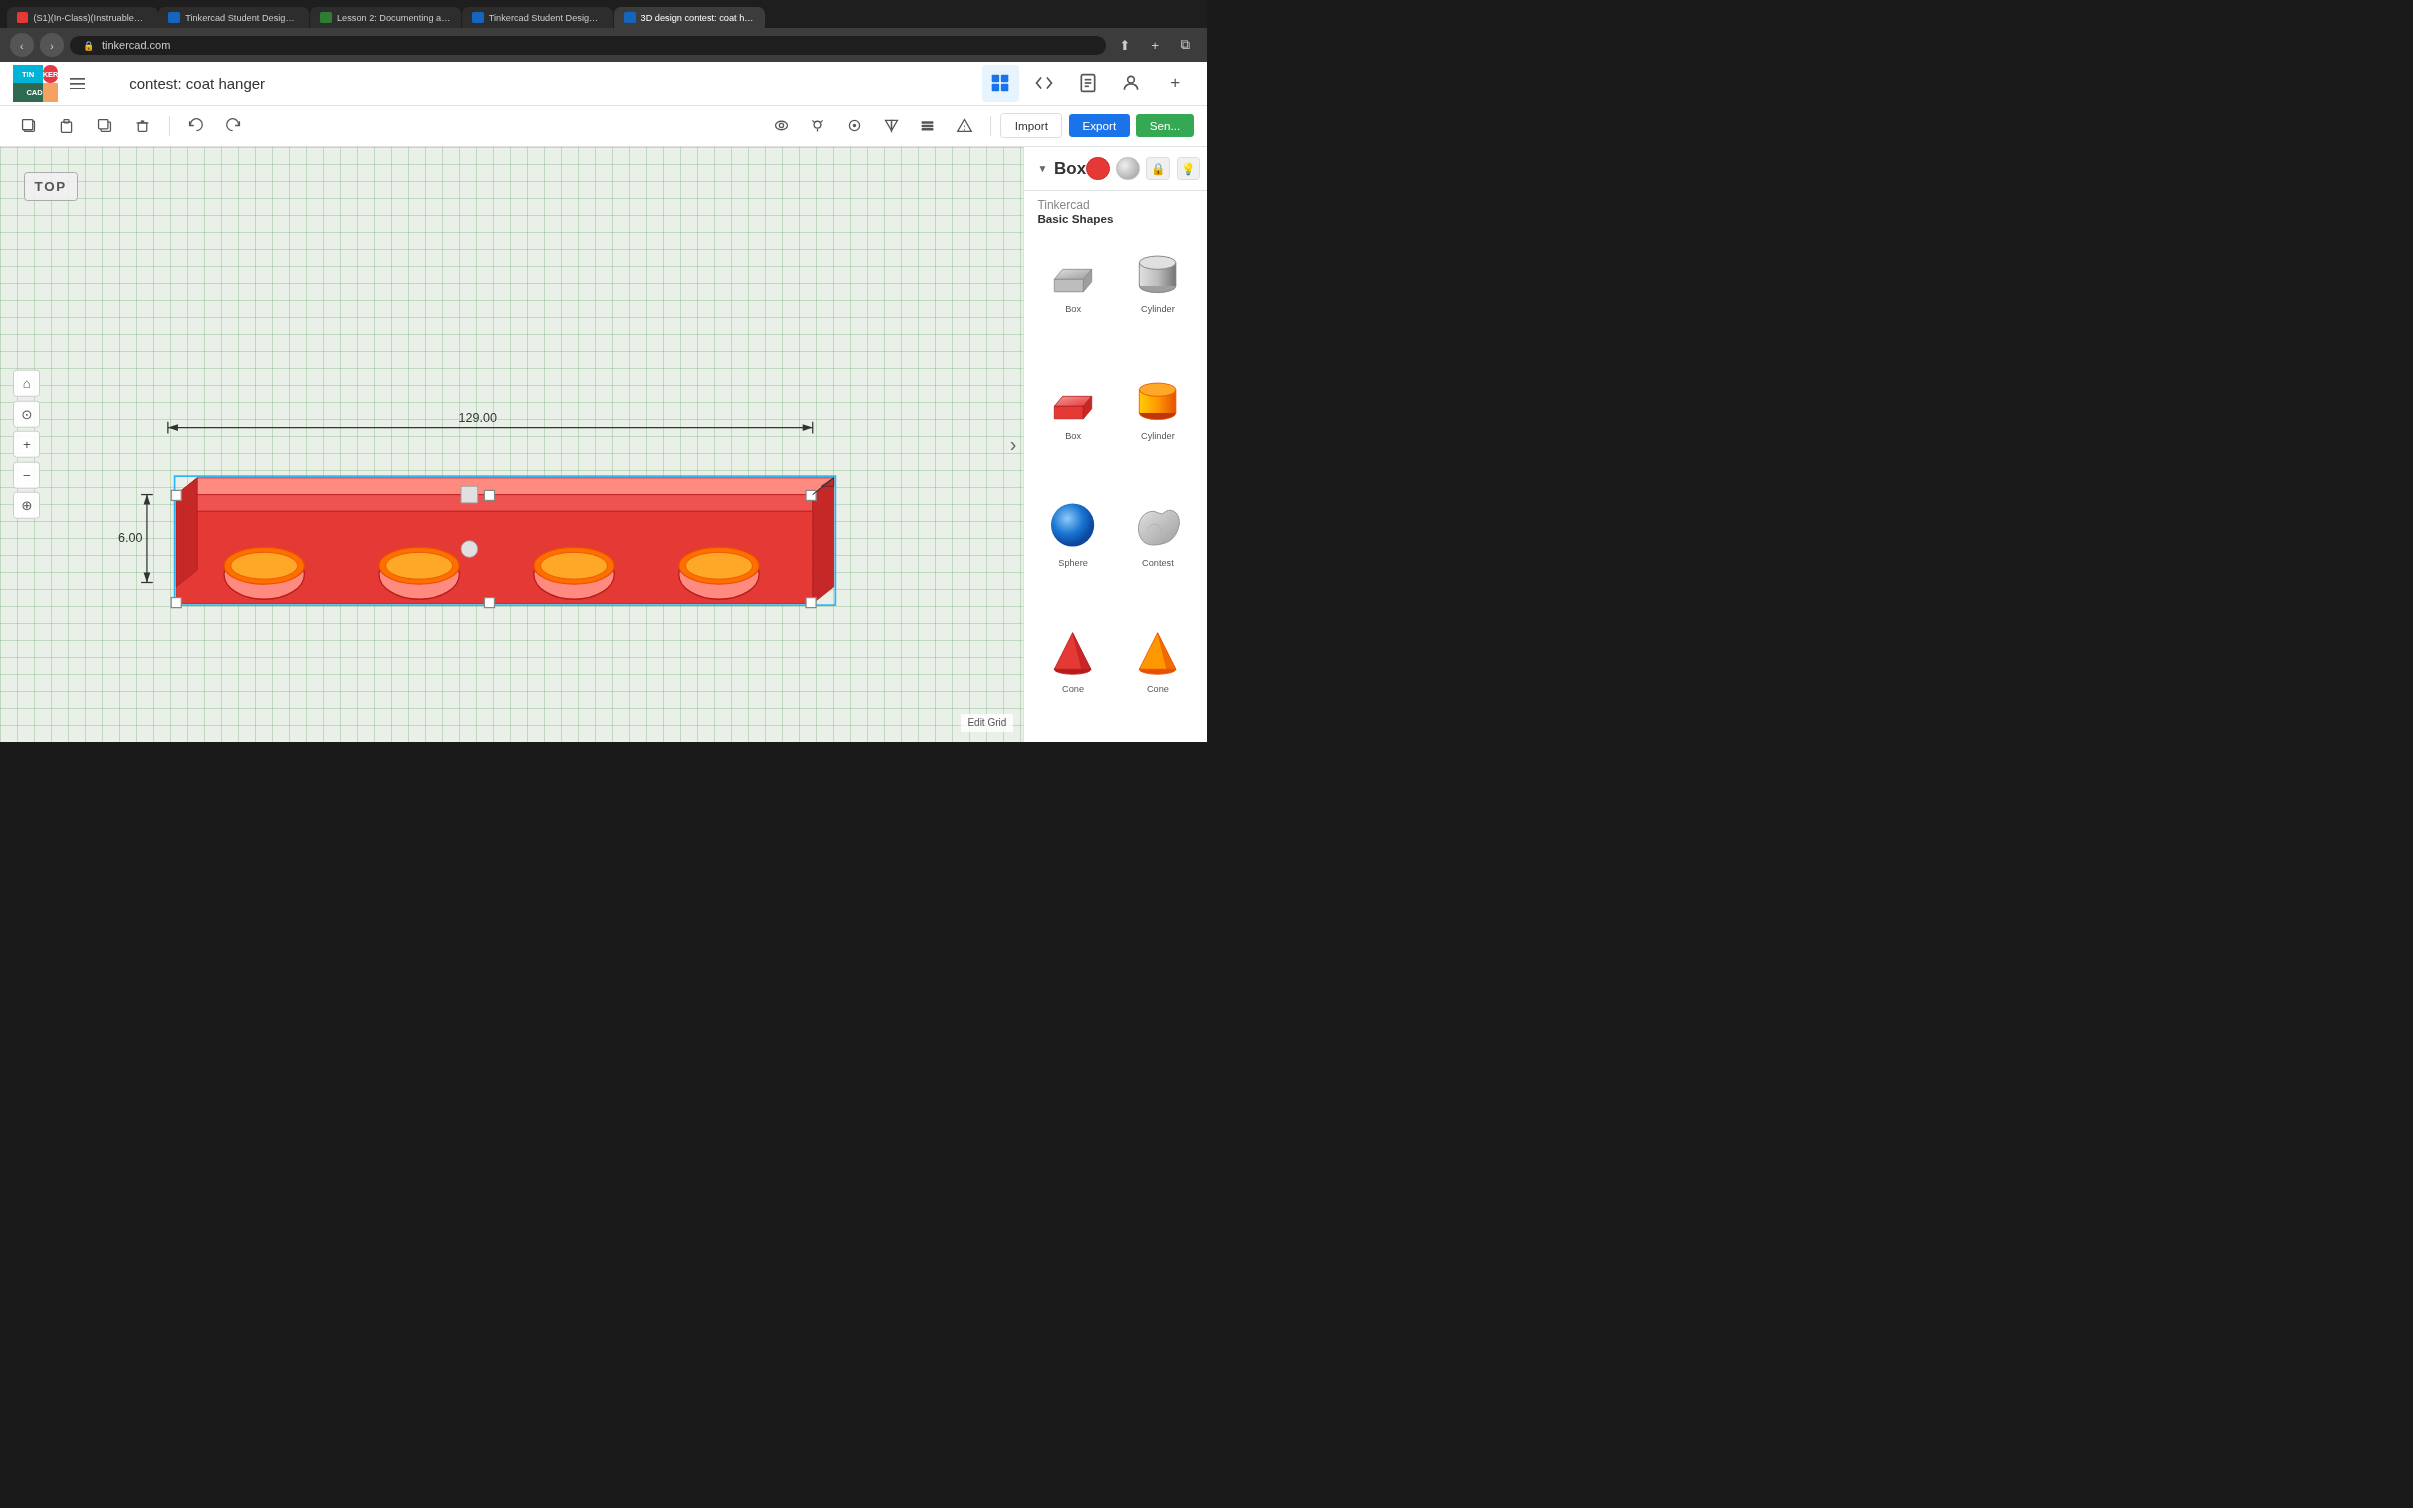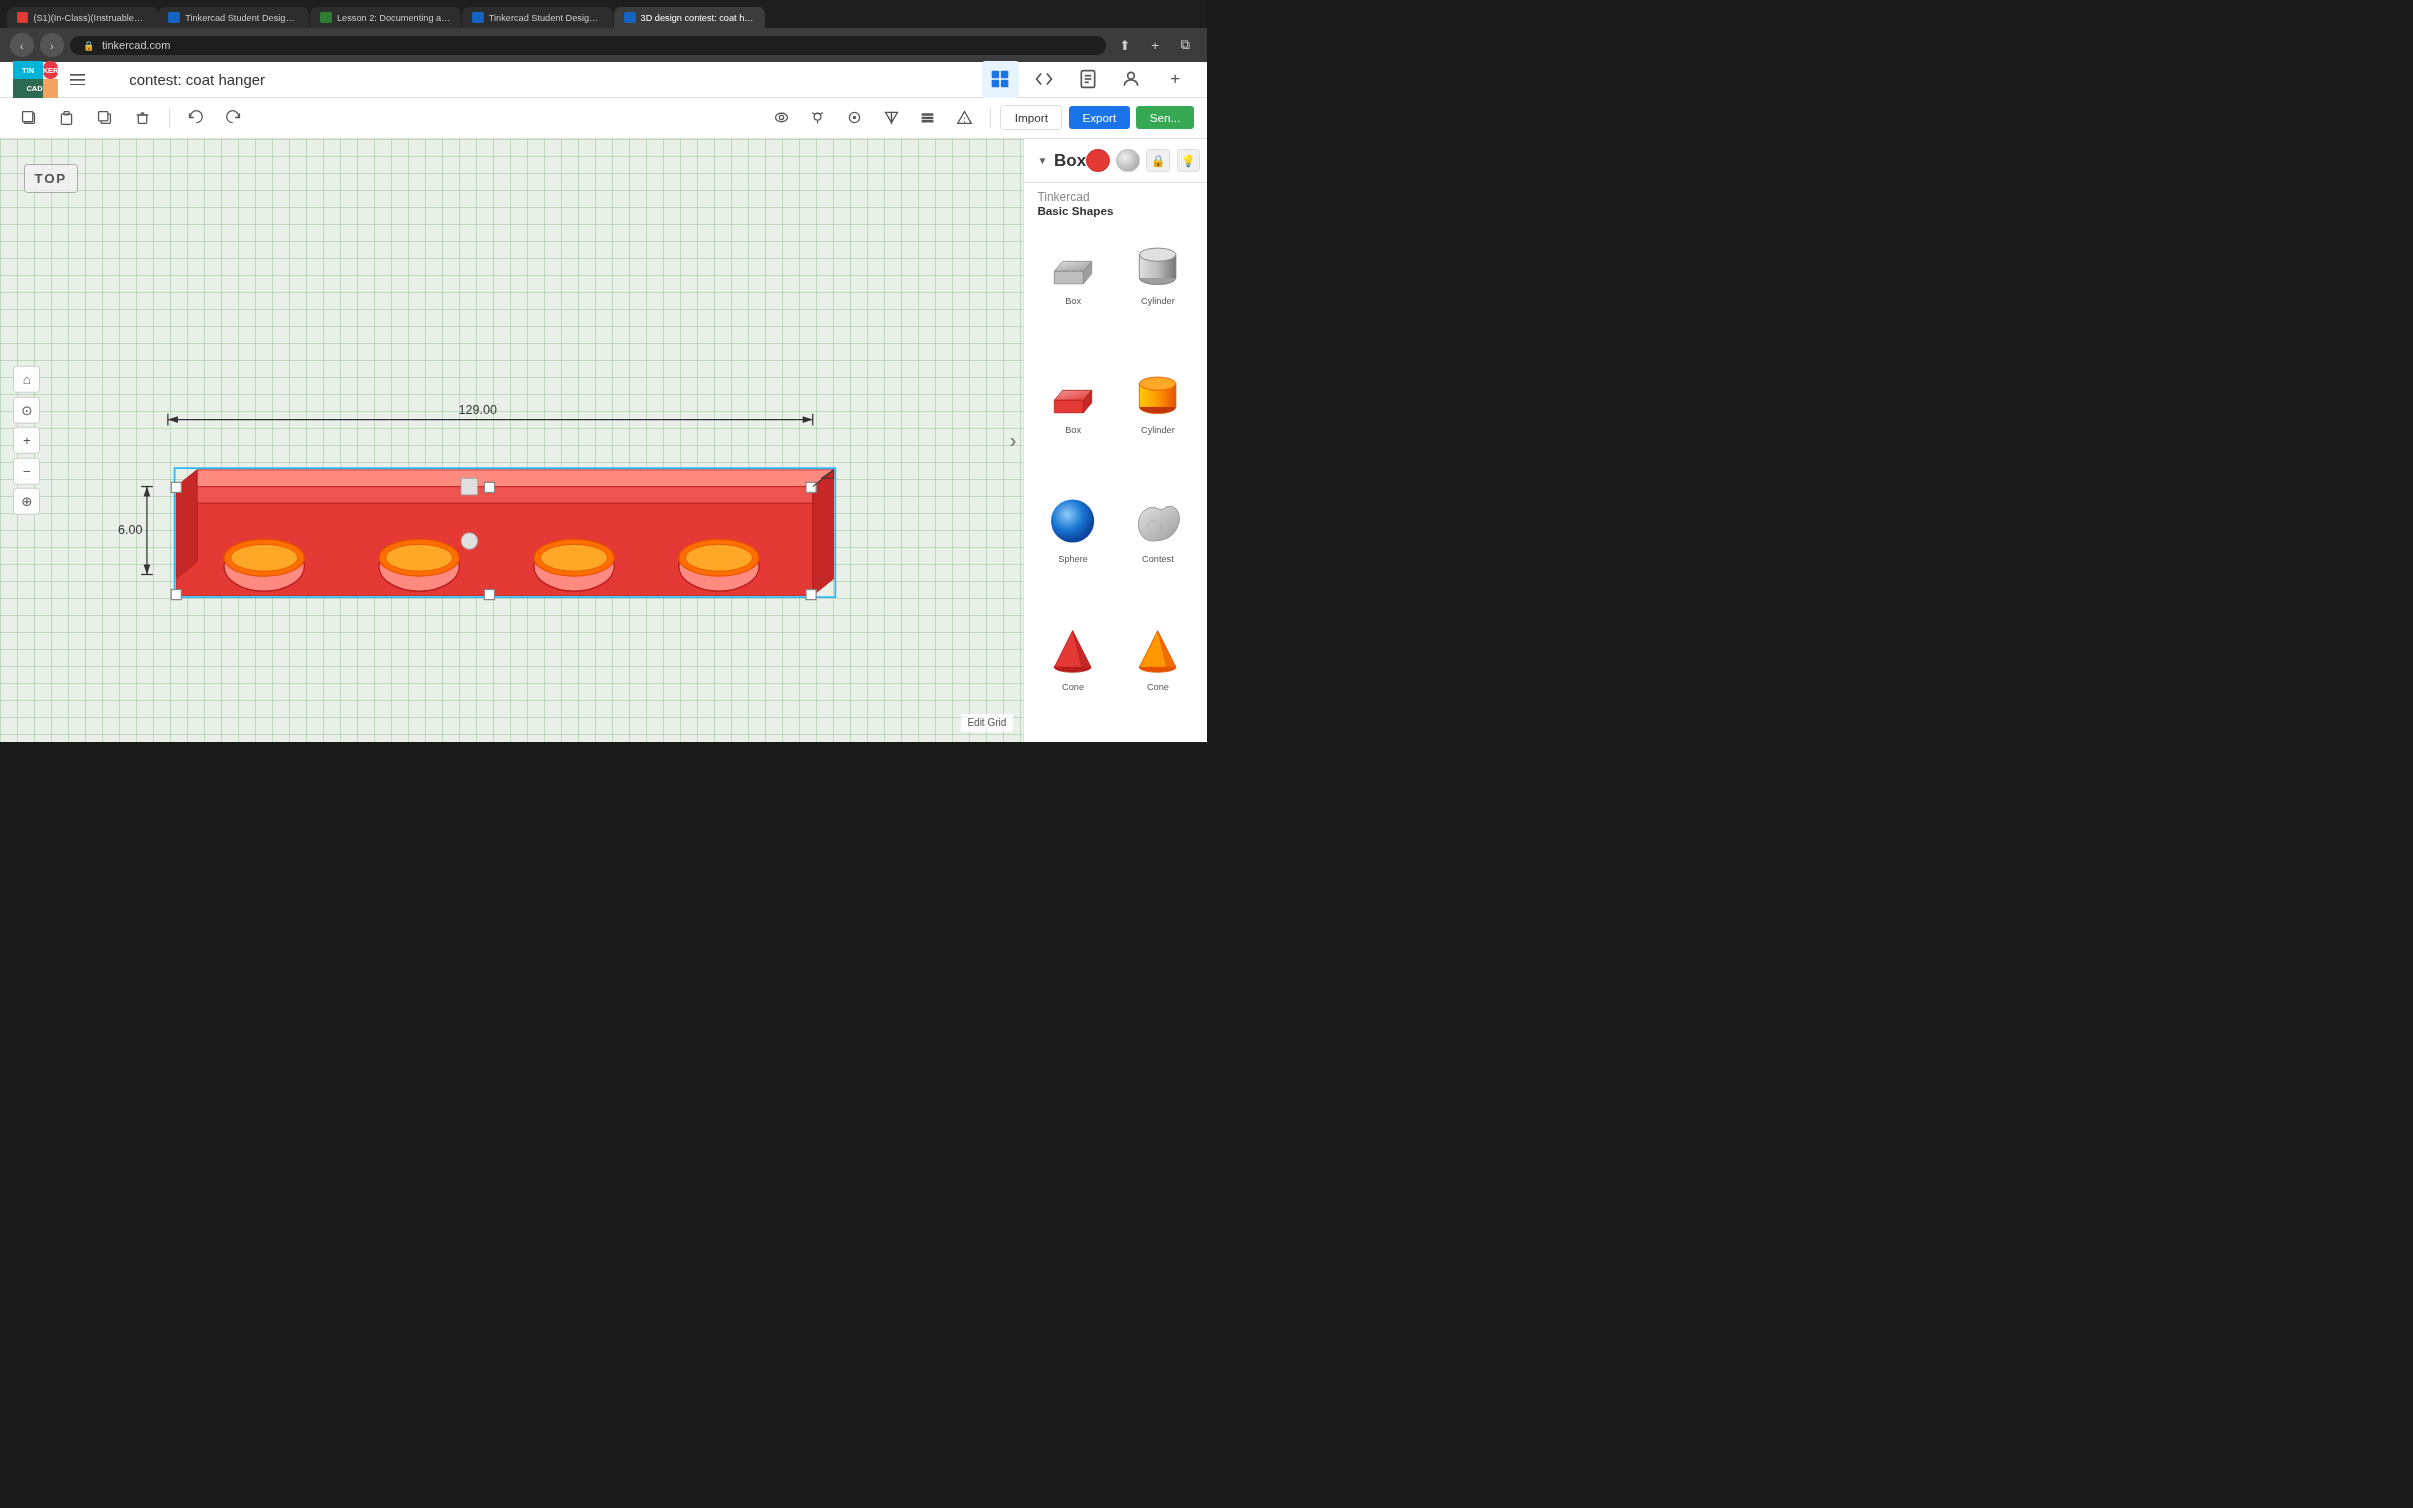--- a/index.html
+++ b/index.html
@@ -16,21 +16,21 @@
     .nav-btn { width: 23.5px; height: 23.5px; border-radius: 50%; background: #555; border: none; color: #ccc; cursor: pointer; display: flex; align-items: center; justify-content: center; font-size: 11.7px; }
     .address-bar { flex: 1; background: #1e1e1e; border-radius: 17px; padding: 3.4px 13.4px; display: flex; align-items: center; gap: 6.7px; color: #ccc; font-size: 11px; }
     .address-bar .lock-icon { font-size: 9.2px; color: #888; }
     .browser-actions { display: flex; gap: 6.7px; align-items: center; }
     .browser-action-btn { width: 23.5px; height: 23.5px; background: transparent; border: none; color: #ccc; cursor: pointer; display: flex; align-items: center; justify-content: center; font-size: 13.4px; }
 
     
     .app { display: flex; flex-direction: column; height: calc(754px - 74px); background: #f0f0f0; }
 
     
-    .app-bar { display: flex; align-items: center; background: #fff; border-bottom: 0.8px solid #e0e0e0; padding: 0 13.4px; height: 36px; gap: 13.4px; }
+    .app-bar { display: flex; align-items: center; background: #fff; border-bottom: 0.8px solid #e0e0e0; padding: 0 13.4px; height: 44px; gap: 13.4px; }
     .logo { display: flex; align-items: center; gap: 3.4px; }
     .logo-box { width: 37px; height: 37px; display: grid; grid-template-columns: 1fr 1fr; grid-template-rows: 1fr 1fr; }
     .logo-cell { display: flex; align-items: center; justify-content: center; font-weight: 900; font-size: 7.5px; }
     .logo-tl { background: #00b4d8; color: white; }
     .logo-tr { background: #e63946; color: white; border-radius: 7px; }
     .logo-bl { background: #2d6a4f; color: white; padding-left: 13px; }
     .logo-br { background: #f4a261; color: white; }
     .menu-icon-btn { width: 27px; height: 27px; background: transparent; border: none; cursor: pointer; display: flex; align-items: center; justify-content: center; }
     .project-title { font-size: 15px; font-weight: 500; color: #333; margin-left: 25px; }
     .spacer { flex: 1; }

